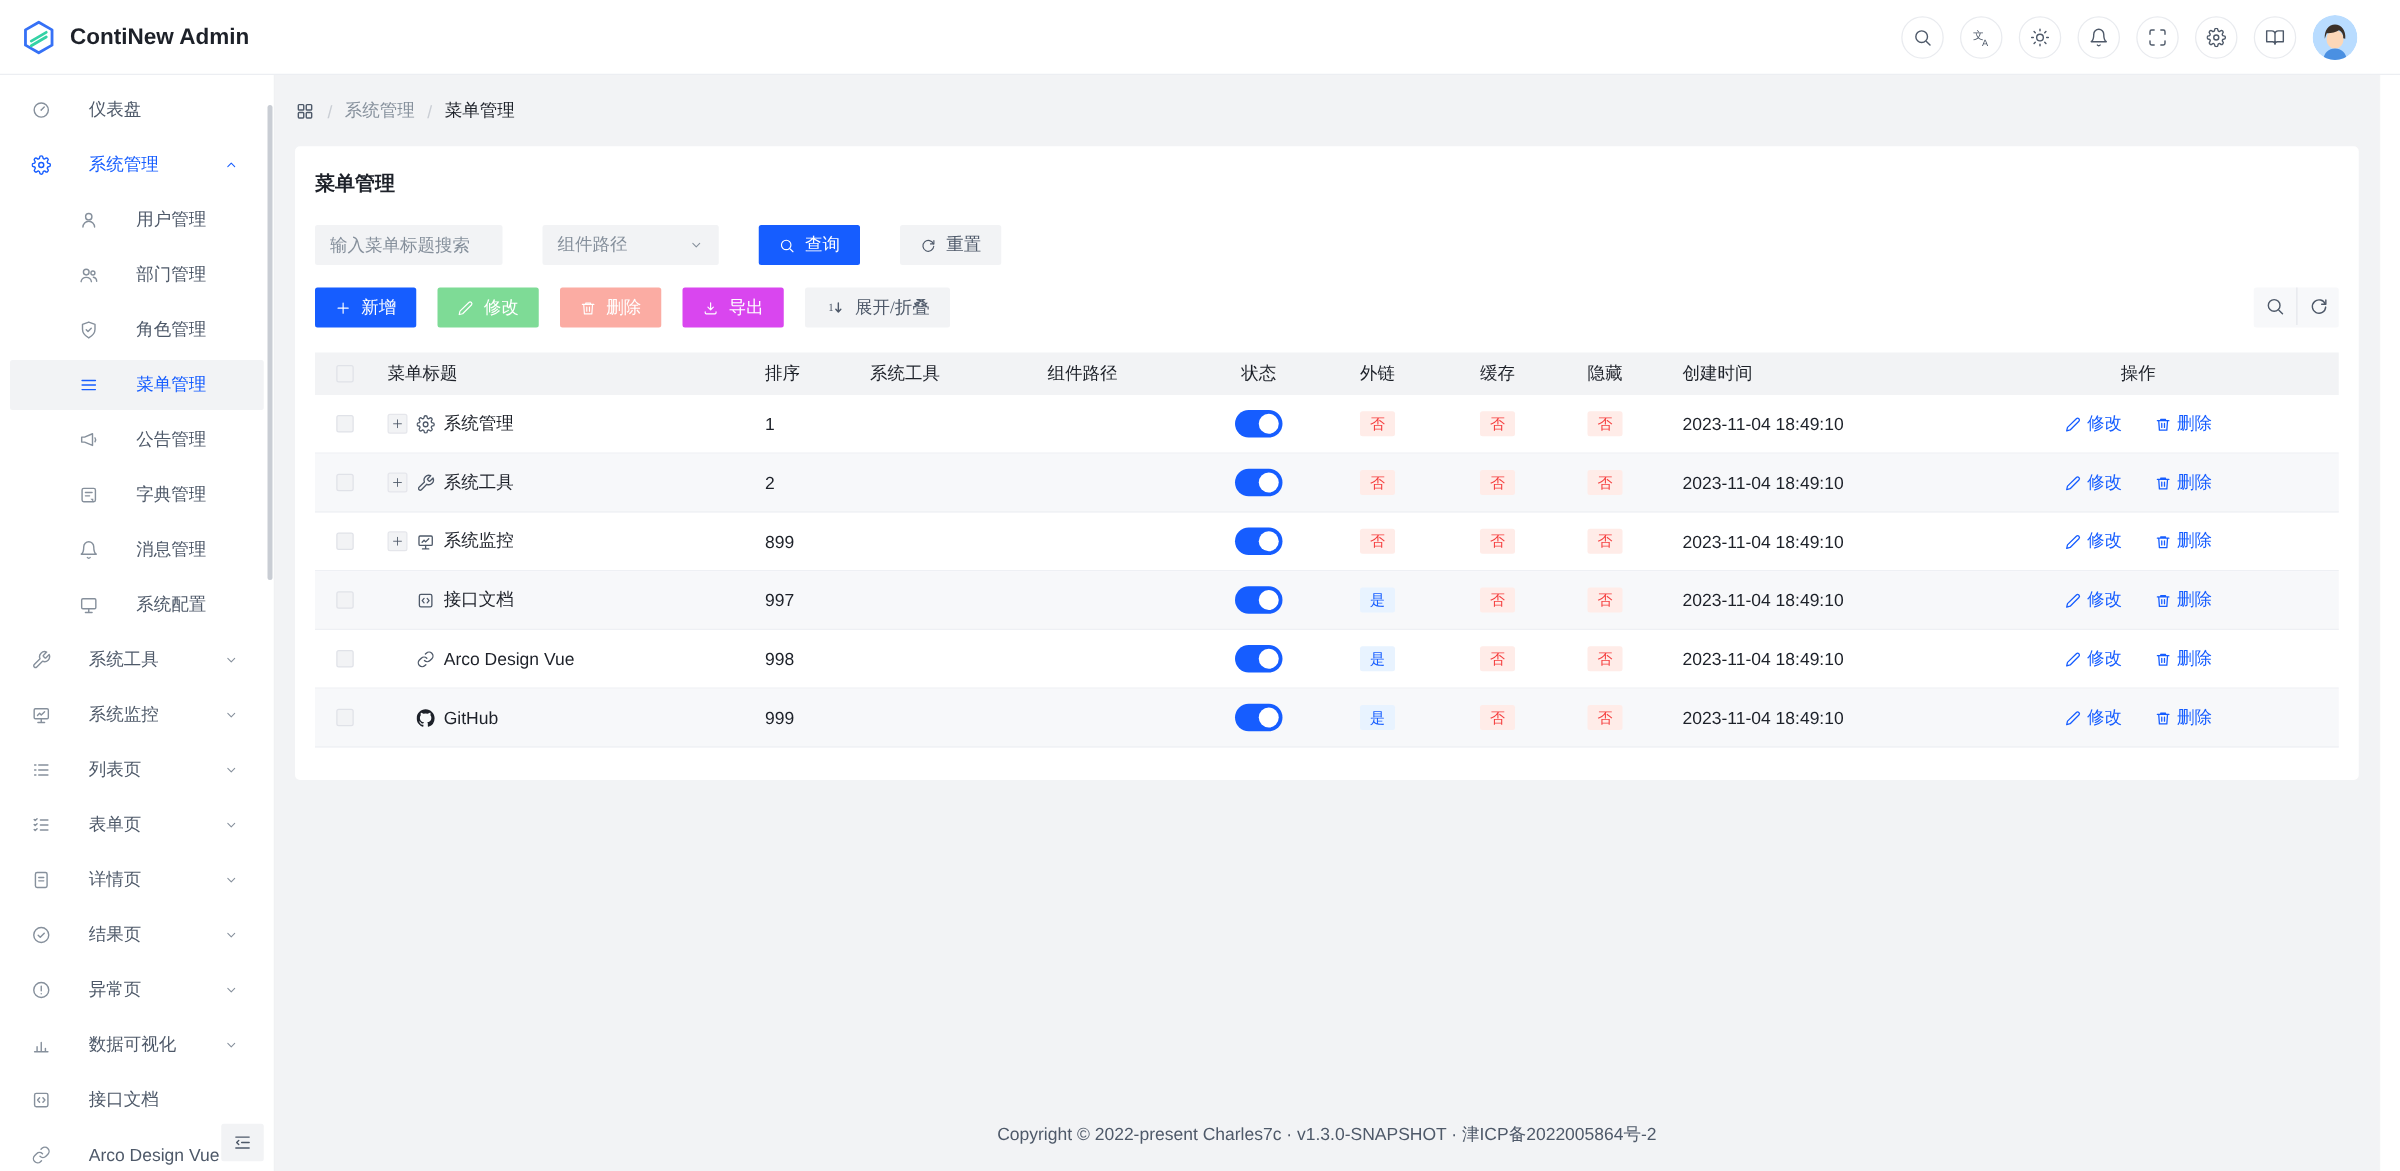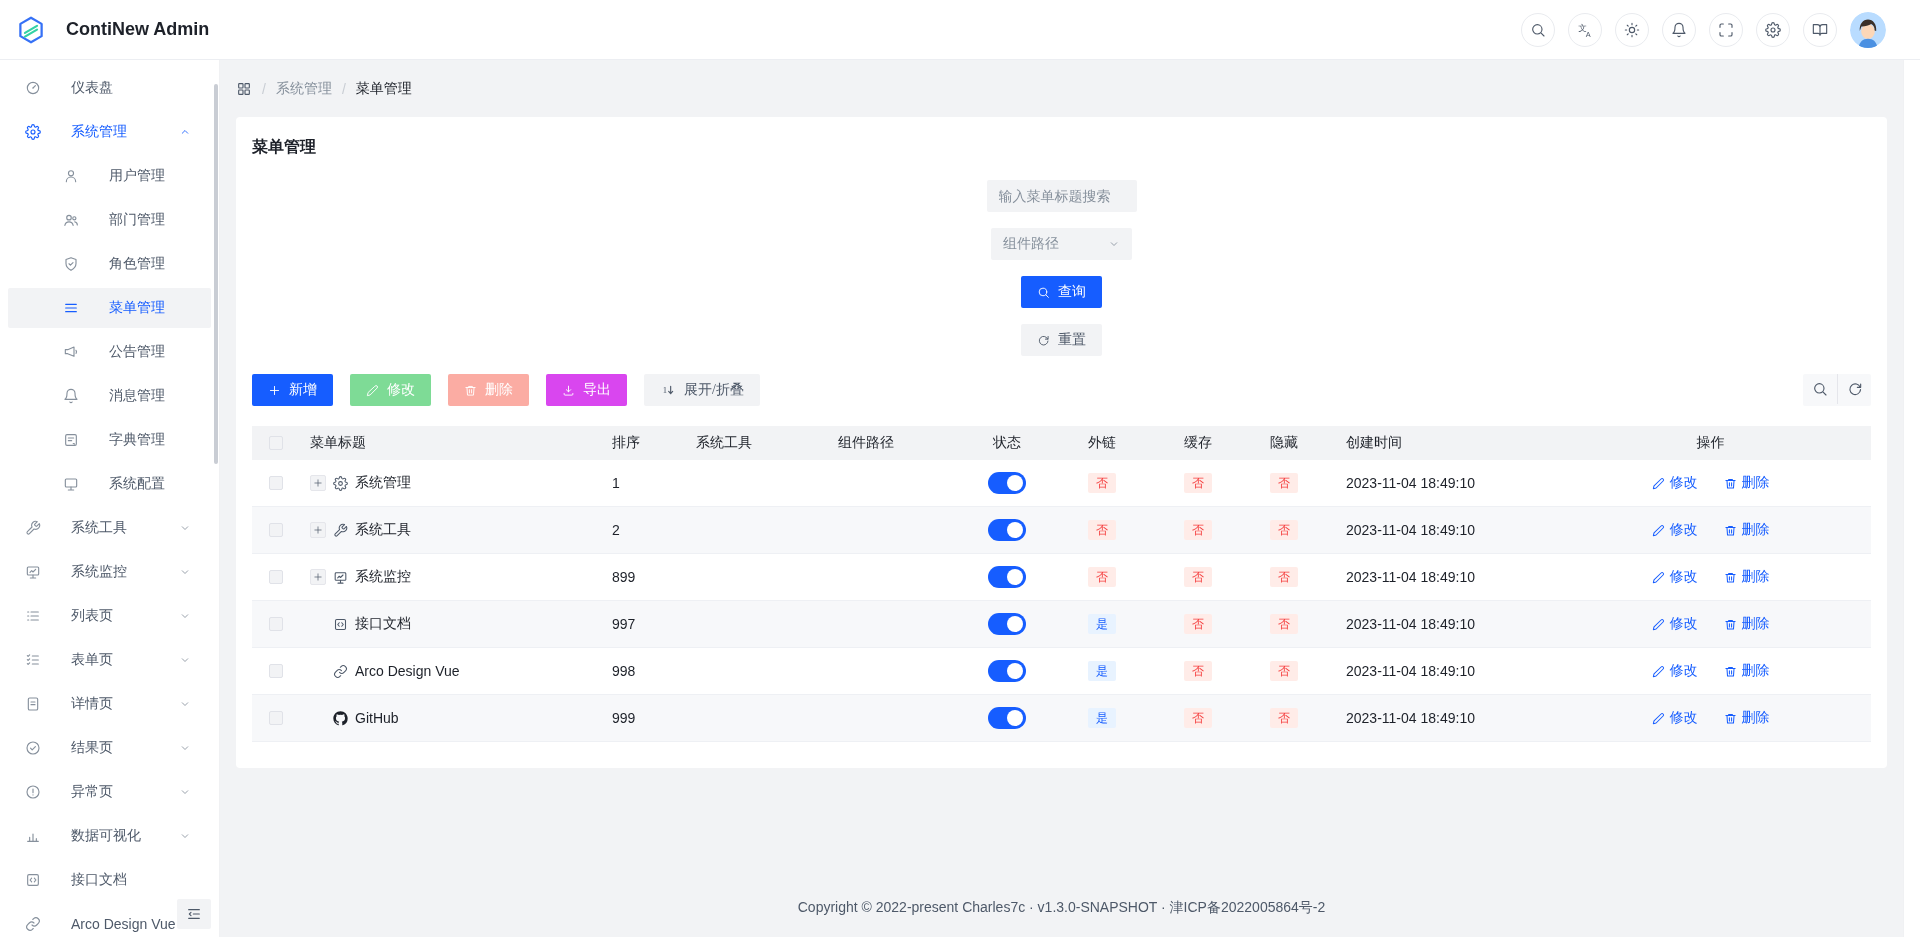--- a/index.html
+++ b/index.html
@@ -12,21 +12,21 @@
            stroke-linecap:round; stroke-linejoin:round; flex-shrink:0; }
   svg.ic.sm { width:15px; height:15px; }
   svg.ic.xs { width:13px; height:13px; }
   svg.ic.chev { width:12px; height:12px; margin-left:auto; color:#86909c; }
   svg.ic.chev.up { transform:rotate(180deg); color:#165dff; }
 
   
   .topbar { position:fixed; top:0; left:0; right:0; height:60px; background:#fff;
     display:flex; justify-content:space-between; align-items:center;
     padding:0 34px 0 16px; border-bottom:1px solid #eceef2; z-index:20; }
-  .logo-area { display:flex; align-items:center; gap:20px; }
+  .logo-area { display:flex; align-items:center; gap:10px; }
   .app-title { font-size:18px; font-weight:600; color:#1d2129; }
   .topbar-actions { display:flex; align-items:center; gap:13px; }
   .icon-btn { width:34px; height:34px; border-radius:50%; background:#fff;
     border:1px solid #e9ebef; display:flex; align-items:center; justify-content:center;
     color:#4e5969; cursor:pointer; }
   .avatar { width:36px; height:36px; border-radius:50%; overflow:hidden; cursor:pointer; }
 
   
   .layout { display:flex; padding-top:60px; height:937px; }
   .win-scrollbar { position:fixed; top:60px; right:0; width:17px; height:877px;
@@ -55,21 +55,21 @@
   .breadcrumb { height:57px; display:flex; align-items:center; gap:10px;
     color:#86909c; }
   .breadcrumb .root-ic { color:#4e5969; }
   .breadcrumb .sep { color:#c9cdd4; }
   .breadcrumb .crumb { cursor:pointer; }
   .breadcrumb .current { color:#1d2129; }
 
   .card { background:#fff; border-radius:4px; padding:20px 16px 26px; }
   .card-title { font-size:16px; font-weight:600; color:#1d2129; }
 
-  .filter-row { display:flex; align-items:center; gap:16px; margin-top:22px;flex-direction:column; }
+  .filter-row { display:flex; align-items:center; gap:32px; margin-top:22px; }
   .f-input { width:150px; height:32px; background:#f2f3f5; border:none; border-radius:2px;
     padding:0 12px; font-size:14px; color:#1d2129; outline:none;
     font-family:inherit; }
   .f-input::placeholder { color:#86909c; }
   .f-select { width:141px; height:32px; background:#f2f3f5; border-radius:2px;
     display:flex; align-items:center; justify-content:space-between;
     padding:0 12px; color:#86909c; cursor:pointer; }
   .f-select svg { margin-left:0; }
 
   .btn { height:32px; border:none; border-radius:2px; font-size:14px; font-family:inherit;
@@ -368,29 +368,29 @@
         <span>菜单管理</span>
       </div>
       <div class="nav-item sub">
         <svg class="ic">
             <use href="#i-horn"></use>
           </svg>
         <span>公告管理</span>
       </div>
       <div class="nav-item sub">
         <svg class="ic">
+            <use href="#i-dict"></use>
+          </svg>
+        <span>字典管理</span>
+      </div>
+      <div class="nav-item sub">
+        <svg class="ic">
             <use href="#i-bell"></use>
           </svg>
         <span>消息管理</span>
-      </div>
-      <div class="nav-item sub">
-        <svg class="ic">
-            <use href="#i-dict"></use>
-          </svg>
-        <span>字典管理</span>
       </div>
       <div class="nav-item sub">
         <svg class="ic">
             <use href="#i-monitor"></use>
           </svg>
         <span>系统配置</span>
       </div>
       <div class="nav-item">
         <svg class="ic">
             <use href="#i-wrench"></use>

